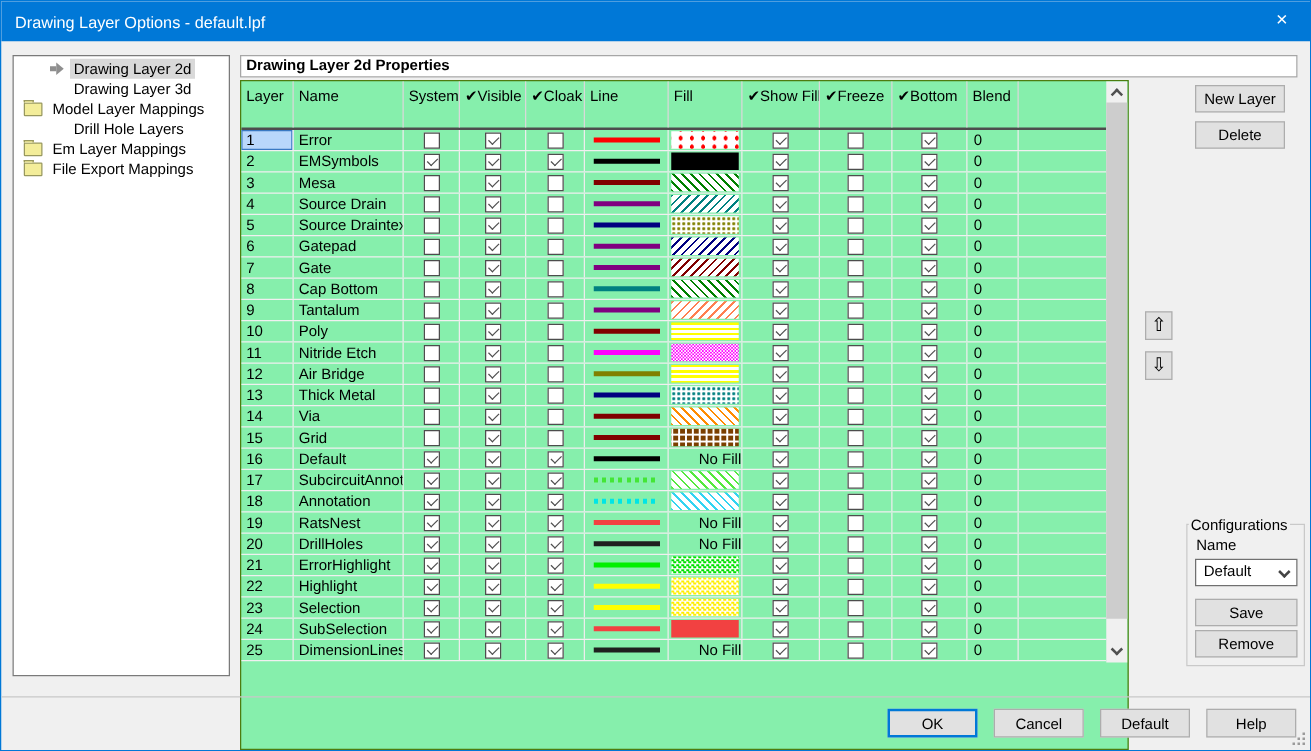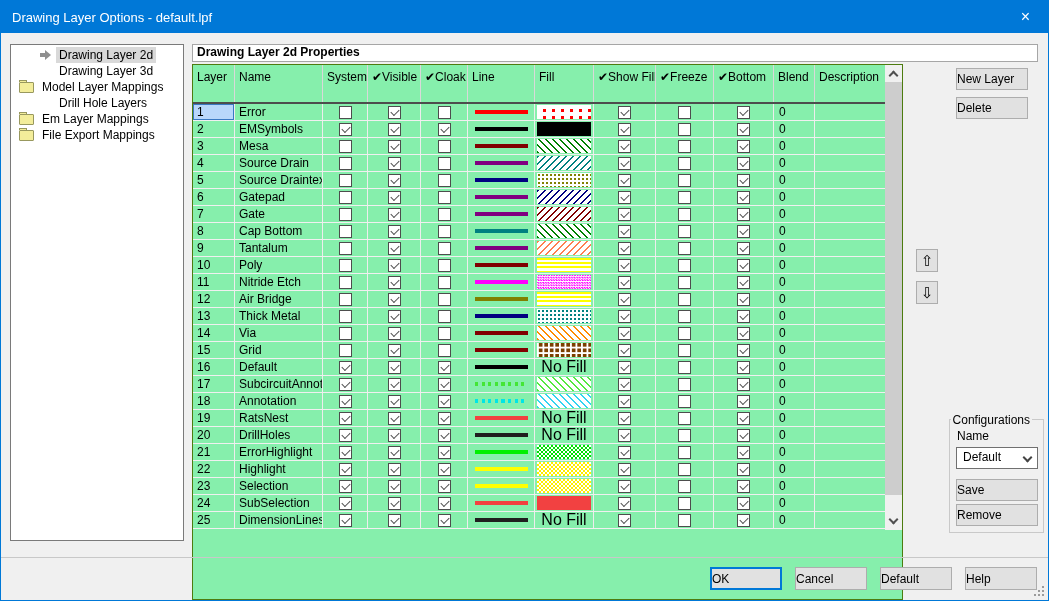--- a/index.html
+++ b/index.html
@@ -35,31 +35,31 @@
   .c0{width:42px;} .c1{width:88px;} .c2{width:45px;} .c3{width:53px;} .c4{width:47px;}
   .c5{width:67px;} .c6{width:59px;} .c7{width:62px;} .c8{width:58px;} .c9{width:60px;}
   .c10{width:41px;} .c11{width:70px;border-right:none;}
   .selcell{background:#b9d7fb;box-shadow:inset 0 0 0 1px #3a79c3;}
   .ccb{display:flex;align-items:center;justify-content:center;}
   .cb{width:13px;height:13px;background:#fff;border:1px solid #4d4d4d;box-sizing:border-box;position:relative;}
   .cb.checked::after{content:"";position:absolute;left:2px;top:2.5px;width:7px;height:4px;border-left:1.5px solid #4f4f4f;border-bottom:1.5px solid #4f4f4f;transform:rotate(-45deg);}
   .lcell{display:flex;align-items:center;justify-content:center;}
   .lswatch{width:53px;height:4px;}
   .fswatch{margin:1px 2px 0 2px;height:14px;}
-  .nofill{display:block;text-align:center;font-size:16px;line-height:16px;}
+  .nofill{display:block;text-align:right;font-size:12px;line-height:16px;}
   
   .vscroll{position:absolute;top:0;right:0;width:17px;height:465px;background:#f0f0f0;}
   .sbtn{position:absolute;left:0;width:17px;height:17px;display:flex;align-items:center;justify-content:center;}
   .sbtn.down{top:448px;} .sbtn.up{top:0;}
   .sthumb{position:absolute;top:17px;left:0;width:17px;height:413px;background:#cdcdcd;}
   .chev{width:7px;height:7px;border-top:2px solid #505050;border-right:2px solid #505050;box-sizing:border-box;}
   .chev.up{transform:rotate(-45deg);margin-top:4px;}
   .chev.down{transform:rotate(135deg);margin-bottom:4px;}
   
-  .btn{position:absolute;background:#e1e1e1;border:1px solid #adadad;font-size:12px;text-align:left;padding:0;color:#000;}
+  .btn{position:absolute;background:#e1e1e1;border:1px solid #adadad;font-size:12px;text-align:center;padding:0;color:#000;}
   .btn.default{border:2px solid #0078d7;}
   #btn-newlayer{left:955px;top:67px;width:72px;height:22px;}
   #btn-delete{left:955px;top:96px;width:72px;height:22px;}
   .movebtn{position:absolute;left:915px;width:22px;height:23px;background:#e1e1e1;border:1px solid #adadad;font-size:15px;line-height:21px;text-align:center;padding:0;}
   #btn-moveup{top:248px;} #btn-movedown{top:280px;}
   
   .group{position:absolute;left:948px;top:418px;width:93px;height:112px;border:1px solid #c9c9c9;}
   .grouplabel{position:absolute;top:-7px;right:11px;background:#f0f0f0;padding:0 2px;font-size:12px;}
   .namelbl{position:absolute;left:956px;top:428px;font-size:12px;}
   .select{position:absolute;left:955px;top:446px;width:82px;height:22px;background:#fff;border:1px solid #707070;box-sizing:border-box;font-size:12px;line-height:19px;padding-left:6px;}
@@ -119,21 +119,20 @@
         <div class="hcell c1"><span>Name</span></div>
         <div class="hcell c2"><span>System</span></div>
         <div class="hcell c3"><span>✔</span><span>Visible</span></div>
         <div class="hcell c4"><span>✔</span><span>Cloak</span></div>
         <div class="hcell c5"><span>Line</span></div>
         <div class="hcell c6"><span>Fill</span></div>
         <div class="hcell c7"><span>✔</span><span>Show Fill</span></div>
         <div class="hcell c8"><span>✔</span><span>Freeze</span></div>
         <div class="hcell c9"><span>✔</span><span>Bottom</span></div>
         <div class="hcell c10"><span>Blend</span></div>
-        <div class="hcell c11"><span>Description</span></div>
       </div>
     <div id="gbody">
         <div class="trow">
           <div class="cell text c0 selcell">1</div>
           <div class="cell text c1">Error</div>
           <div class="cell ccb c2">
             <span class="cb"></span>
           </div>
           <div class="cell ccb c3">
             <span class="cb checked"></span>

